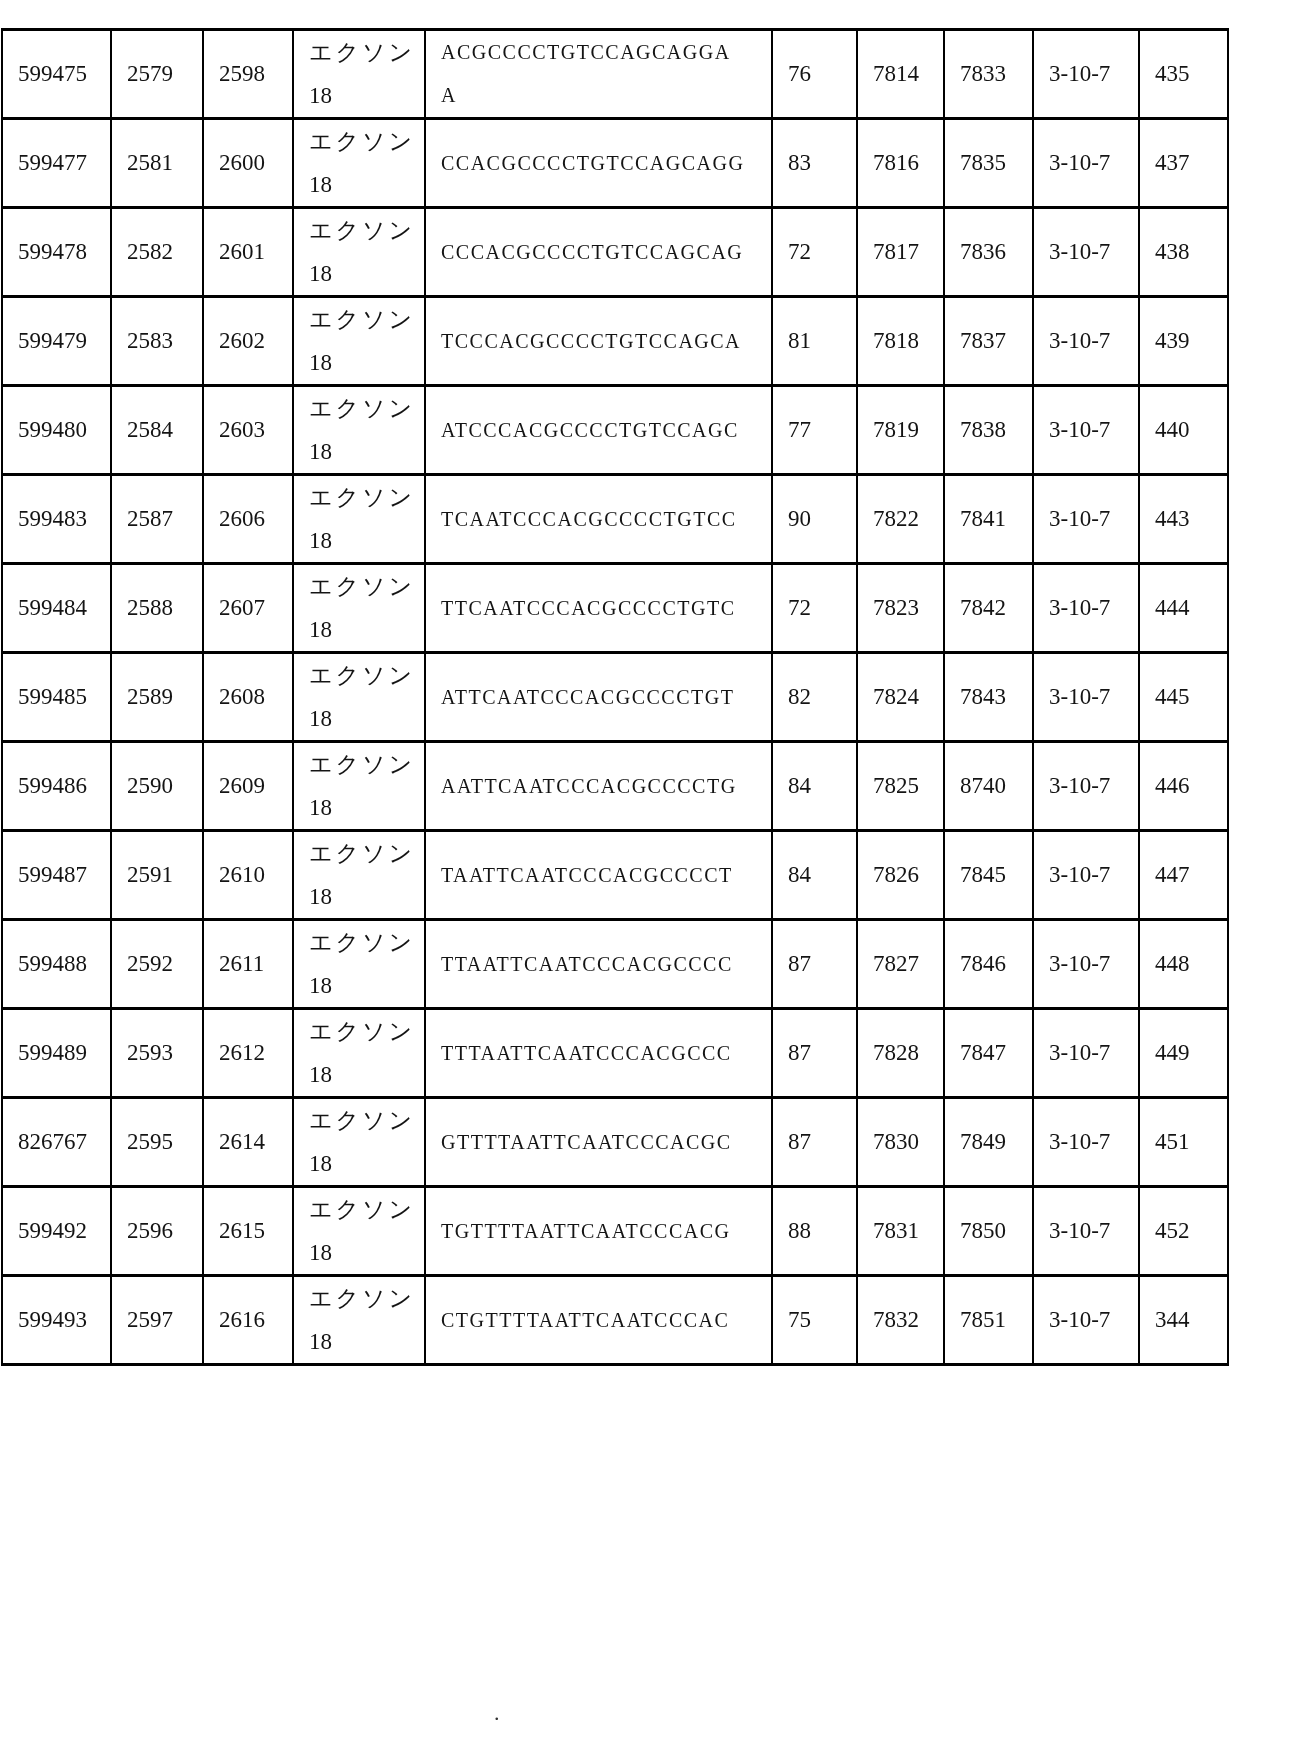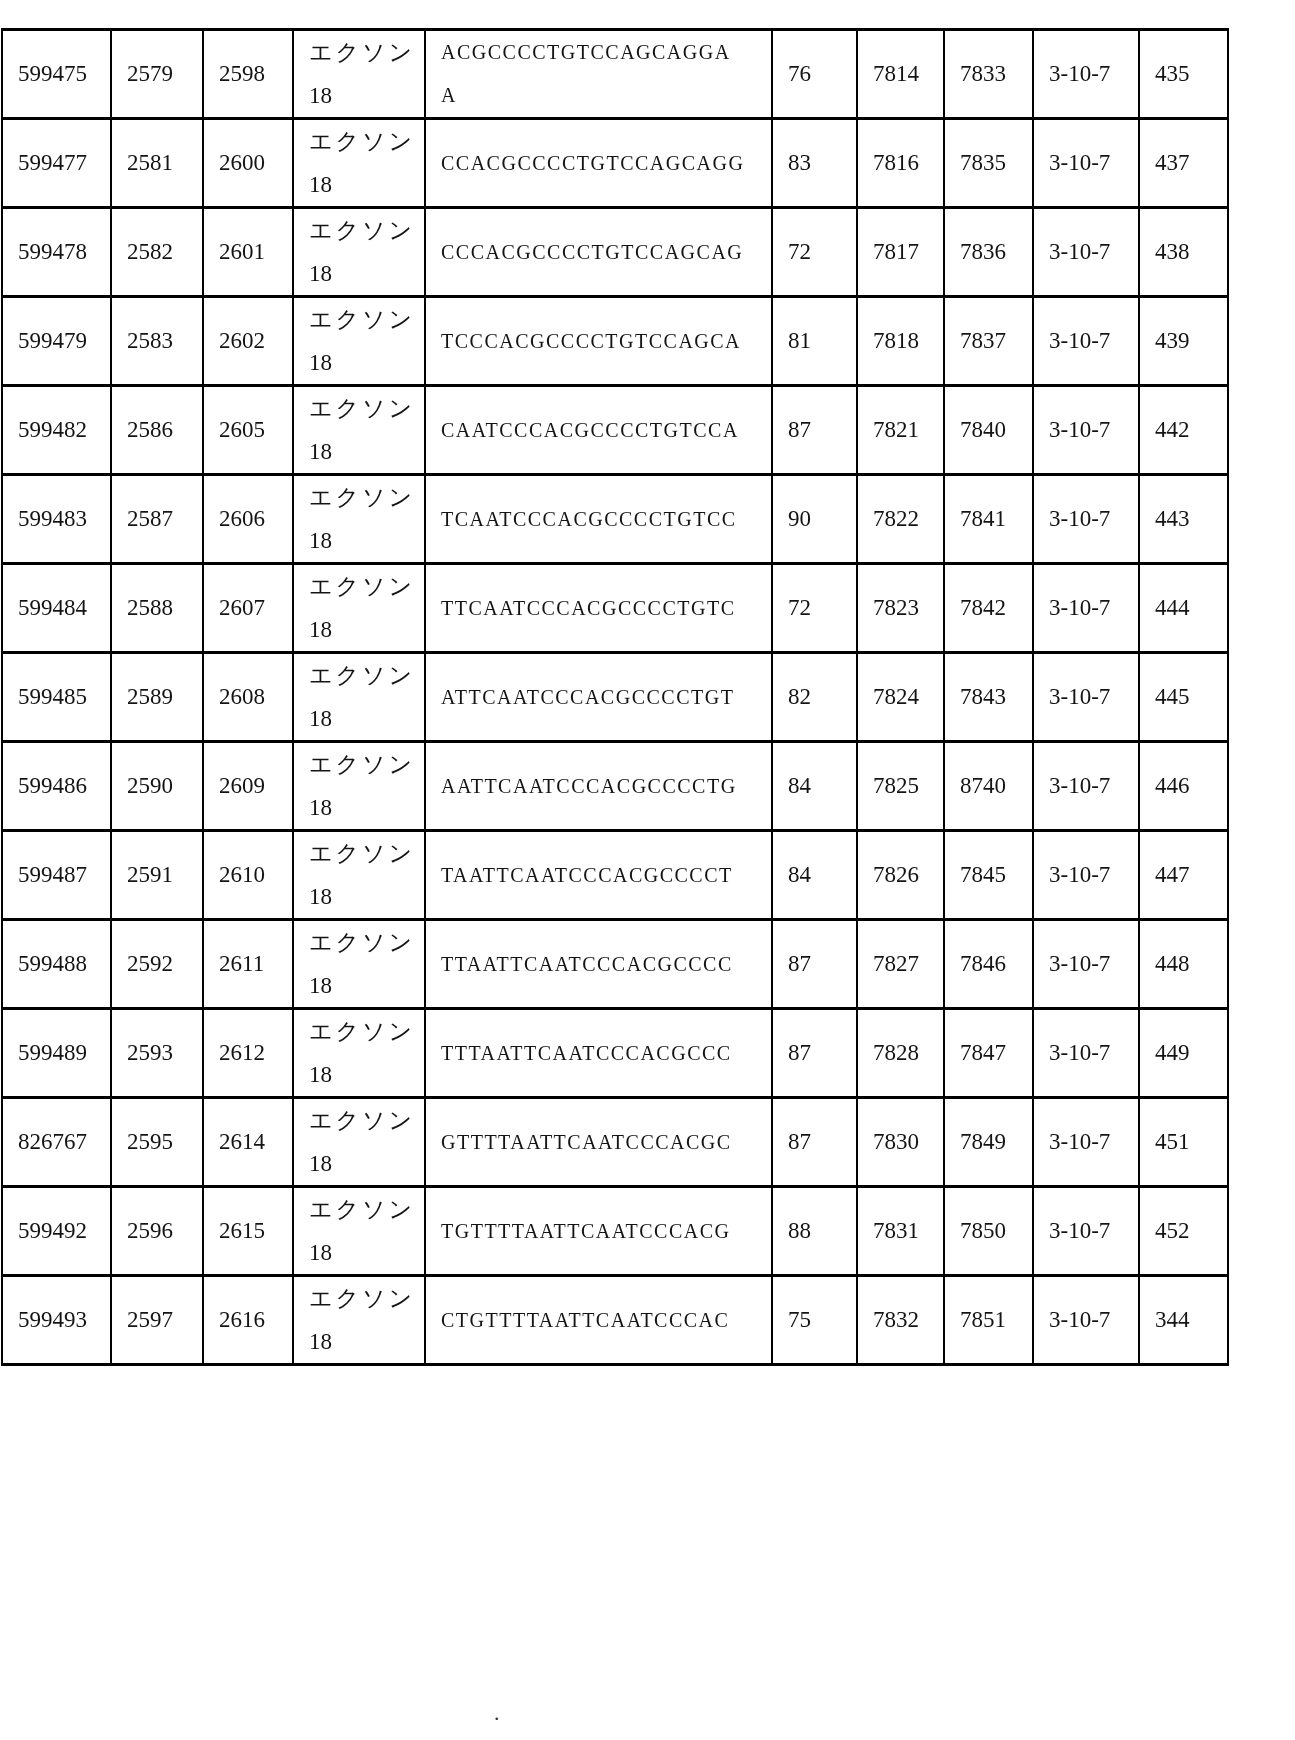--- a/index.html
+++ b/index.html
@@ -137,35 +137,35 @@
           <td class="seq">
             <div class="ln">TCCCACGCCCCTGTCCAGCA</div>
           </td>
           <td>81</td>
           <td>7818</td>
           <td>7837</td>
           <td>3-10-7</td>
           <td>439</td>
         </tr>
         <tr>
-          <td>599482</td>
-          <td>2586</td>
-          <td>2605</td>
-          <td>
-            <div class="ln kana">エクソン</div>
-            <div class="ln">18</div>
-          </td>
-          <td class="seq">
-            <div class="ln">CAATCCCACGCCCCTGTCCA</div>
-          </td>
-          <td>87</td>
-          <td>7821</td>
-          <td>7840</td>
-          <td>3-10-7</td>
-          <td>442</td>
+          <td>599480</td>
+          <td>2584</td>
+          <td>2603</td>
+          <td>
+            <div class="ln kana">エクソン</div>
+            <div class="ln">18</div>
+          </td>
+          <td class="seq">
+            <div class="ln">ATCCCACGCCCCTGTCCAGC</div>
+          </td>
+          <td>77</td>
+          <td>7819</td>
+          <td>7838</td>
+          <td>3-10-7</td>
+          <td>440</td>
         </tr>
         <tr>
           <td>599483</td>
           <td>2587</td>
           <td>2606</td>
           <td>
             <div class="ln kana">エクソン</div>
             <div class="ln">18</div>
           </td>
           <td class="seq">

